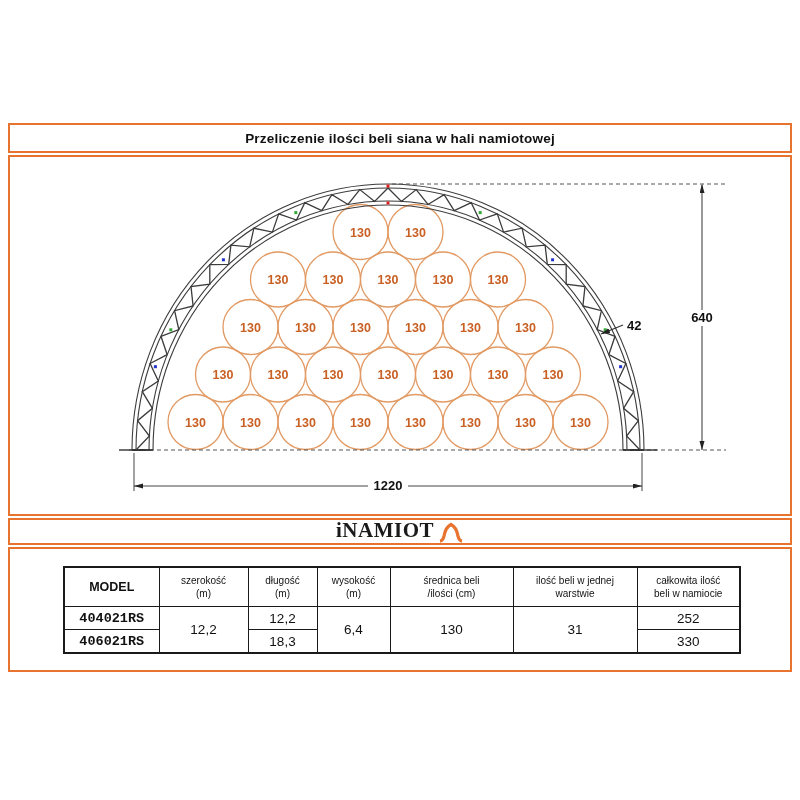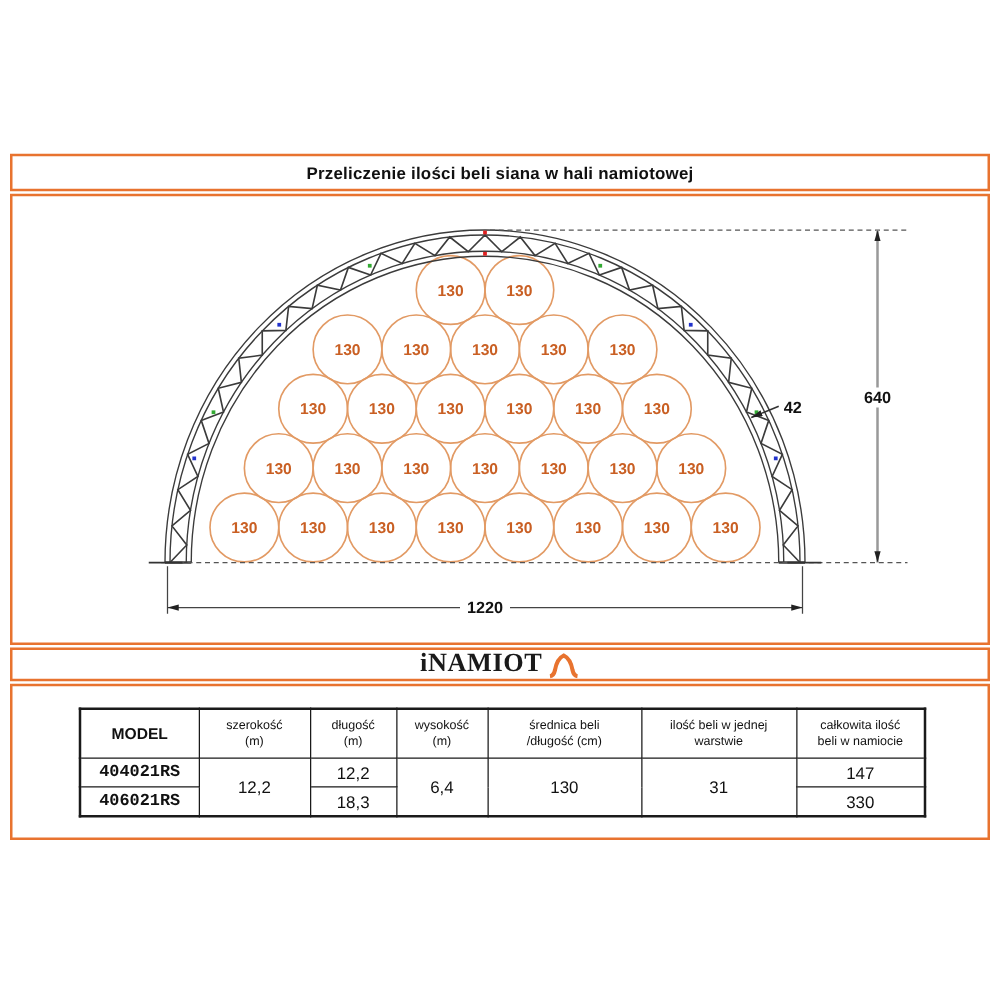--- a/index.html
+++ b/index.html
@@ -166,39 +166,39 @@
         <th>
           <div>długość</div>
           <div>(m)</div>
         </th>
         <th>
           <div>wysokość</div>
           <div>(m)</div>
         </th>
         <th>
           <div>średnica beli</div>
-          <div>/długość (cm)</div>
+          <div>/ilości (cm)</div>
         </th>
         <th>
           <div>ilość beli w jednej</div>
           <div>warstwie</div>
         </th>
         <th>
           <div>całkowita ilość</div>
           <div>beli w namiocie</div>
         </th>
       </tr>
       <tr>
         <td class="model-cell">404021RS</td>
         <td rowspan="2">12,2</td>
         <td>12,2</td>
         <td rowspan="2">6,4</td>
         <td rowspan="2">130</td>
         <td rowspan="2">31</td>
-        <td>147</td>
+        <td>252</td>
       </tr>
       <tr>
         <td class="model-cell">406021RS</td>
         <td>18,3</td>
         <td>330</td>
       </tr>
     </tbody>
       </table>
   </div>
 

